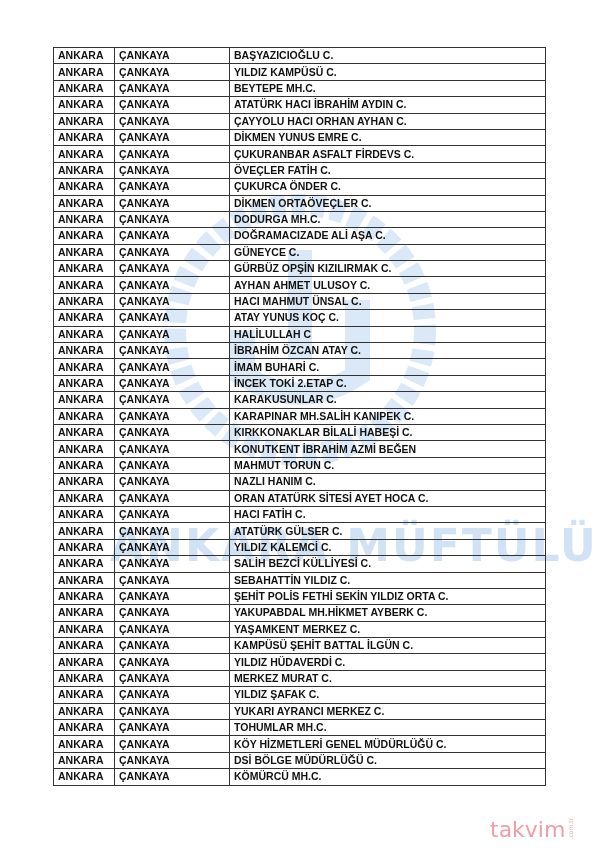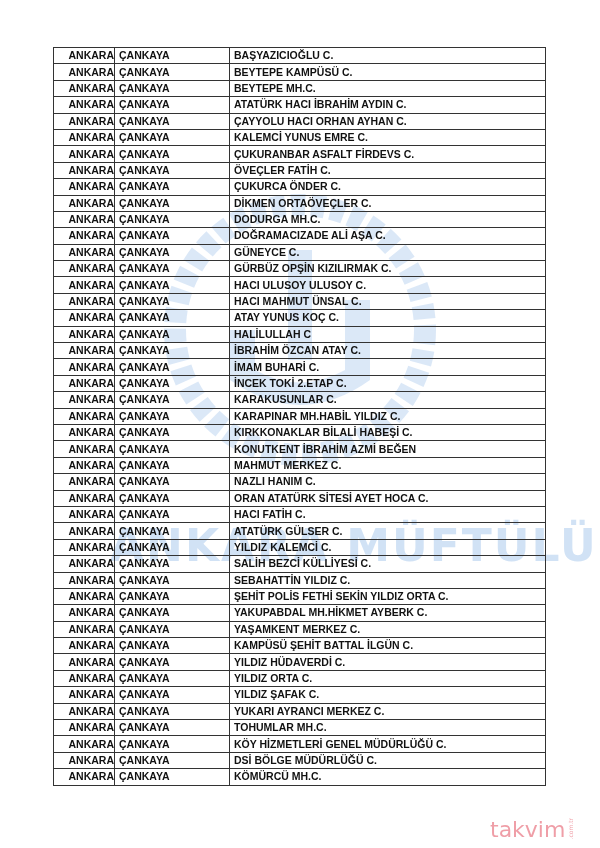--- a/index.html
+++ b/index.html
@@ -1,21 +1,21 @@
 <!DOCTYPE html>
 <html><head>
 <meta charset="utf-8">
 <style>
   html, body { margin:0; padding:0; background:#ffffff; }
   body { width:600px; height:848px; position:relative; overflow:hidden; font-family:"Liberation Sans", sans-serif; }
   .watermark { position:absolute; left:0; top:0; width:600px; height:848px; pointer-events:none; z-index:1; }
   .wm-text { position:absolute; left:110px; top:520px; width:430px; font-family:"DejaVu Sans", sans-serif; font-weight:bold; font-size:44px; color:rgba(90,150,220,0.28); letter-spacing:2px; white-space:nowrap; }
   table.list { position:absolute; left:53px; top:47px; width:493px; border-collapse:collapse; z-index:2; background:transparent; }
   table.list td { border:1px solid #333; height:15.4px; padding:0 0 0 4px; font-size:10.5px; font-weight:bold; color:#111; line-height:15px; white-space:nowrap; overflow:hidden; }
-  td.c1 { width:56px; border-right:1px solid #666;text-align:right; }
+  td.c1 { width:56px; border-right:1px solid #666; }
   td.c2 { width:110px; padding-left:28px; }
   td.c3 { padding-left:4px;margin-top:32px; }
   .logo { position:absolute; right:6px; bottom:6px; width:104px; height:26px; z-index:3; display:flex; align-items:center; }
   .logo-text { font-family:"DejaVu Sans", sans-serif; font-weight:normal; font-size:22px; color:rgba(220,40,60,0.45); }
   .logo-sub { font-family:"DejaVu Sans", sans-serif; font-size:6px; color:rgba(220,40,60,0.45); writing-mode:vertical-rl; transform:rotate(180deg); margin-left:2px; }
 </style>
 </head>
 <body>
 
 <div class="watermark">
@@ -30,41 +30,41 @@
 <table class="list">
   <tbody id="rows">
       <tr>
         <td class="c1">ANKARA</td>
         <td class="c2">ÇANKAYA</td>
         <td class="c3">BAŞYAZICIOĞLU C.</td>
       </tr>
       <tr>
         <td class="c1">ANKARA</td>
         <td class="c2">ÇANKAYA</td>
-        <td class="c3">BEYTEPE KAMPÜSÜ C.</td>
+        <td class="c3">YILDIZ KAMPÜSÜ C.</td>
       </tr>
       <tr>
         <td class="c1">ANKARA</td>
         <td class="c2">ÇANKAYA</td>
         <td class="c3">BEYTEPE MH.C.</td>
       </tr>
       <tr>
         <td class="c1">ANKARA</td>
         <td class="c2">ÇANKAYA</td>
         <td class="c3">ATATÜRK HACI İBRAHİM AYDIN C.</td>
       </tr>
       <tr>
         <td class="c1">ANKARA</td>
         <td class="c2">ÇANKAYA</td>
         <td class="c3">ÇAYYOLU HACI ORHAN AYHAN C.</td>
       </tr>
       <tr>
         <td class="c1">ANKARA</td>
         <td class="c2">ÇANKAYA</td>
-        <td class="c3">KALEMCİ YUNUS EMRE  C.</td>
+        <td class="c3">DİKMEN YUNUS EMRE  C.</td>
       </tr>
       <tr>
         <td class="c1">ANKARA</td>
         <td class="c2">ÇANKAYA</td>
         <td class="c3">ÇUKURANBAR ASFALT FİRDEVS C.</td>
       </tr>
       <tr>
         <td class="c1">ANKARA</td>
         <td class="c2">ÇANKAYA</td>
         <td class="c3">ÖVEÇLER FATİH C.</td>
@@ -95,21 +95,21 @@
         <td class="c3">GÜNEYCE C.</td>
       </tr>
       <tr>
         <td class="c1">ANKARA</td>
         <td class="c2">ÇANKAYA</td>
         <td class="c3">GÜRBÜZ OPŞİN KIZILIRMAK C.</td>
       </tr>
       <tr>
         <td class="c1">ANKARA</td>
         <td class="c2">ÇANKAYA</td>
-        <td class="c3">HACI ULUSOY ULUSOY C.</td>
+        <td class="c3">AYHAN AHMET ULUSOY C.</td>
       </tr>
       <tr>
         <td class="c1">ANKARA</td>
         <td class="c2">ÇANKAYA</td>
         <td class="c3">HACI MAHMUT ÜNSAL C.</td>
       </tr>
       <tr>
         <td class="c1">ANKARA</td>
         <td class="c2">ÇANKAYA</td>
         <td class="c3">ATAY YUNUS KOÇ C.</td>
@@ -135,36 +135,36 @@
         <td class="c3">İNCEK TOKİ 2.ETAP C.</td>
       </tr>
       <tr>
         <td class="c1">ANKARA</td>
         <td class="c2">ÇANKAYA</td>
         <td class="c3">KARAKUSUNLAR C.</td>
       </tr>
       <tr>
         <td class="c1">ANKARA</td>
         <td class="c2">ÇANKAYA</td>
-        <td class="c3">KARAPINAR MH.HABİL YILDIZ C.</td>
+        <td class="c3">KARAPINAR MH.SALİH KANIPEK C.</td>
       </tr>
       <tr>
         <td class="c1">ANKARA</td>
         <td class="c2">ÇANKAYA</td>
         <td class="c3">KIRKKONAKLAR BİLALİ HABEŞİ C.</td>
       </tr>
       <tr>
         <td class="c1">ANKARA</td>
         <td class="c2">ÇANKAYA</td>
         <td class="c3">KONUTKENT İBRAHİM AZMİ BEĞEN</td>
       </tr>
       <tr>
         <td class="c1">ANKARA</td>
         <td class="c2">ÇANKAYA</td>
-        <td class="c3">MAHMUT MERKEZ C.</td>
+        <td class="c3">MAHMUT TORUN C.</td>
       </tr>
       <tr>
         <td class="c1">ANKARA</td>
         <td class="c2">ÇANKAYA</td>
         <td class="c3">NAZLI HANIM C.</td>
       </tr>
       <tr>
         <td class="c1">ANKARA</td>
         <td class="c2">ÇANKAYA</td>
         <td class="c3">ORAN ATATÜRK SİTESİ AYET HOCA C.</td>
@@ -215,21 +215,21 @@
         <td class="c3">KAMPÜSÜ ŞEHİT BATTAL İLGÜN C.</td>
       </tr>
       <tr>
         <td class="c1">ANKARA</td>
         <td class="c2">ÇANKAYA</td>
         <td class="c3">YILDIZ HÜDAVERDİ C.</td>
       </tr>
       <tr>
         <td class="c1">ANKARA</td>
         <td class="c2">ÇANKAYA</td>
-        <td class="c3">YILDIZ ORTA C.</td>
+        <td class="c3">MERKEZ MURAT C.</td>
       </tr>
       <tr>
         <td class="c1">ANKARA</td>
         <td class="c2">ÇANKAYA</td>
         <td class="c3">YILDIZ ŞAFAK C.</td>
       </tr>
       <tr>
         <td class="c1">ANKARA</td>
         <td class="c2">ÇANKAYA</td>
         <td class="c3">YUKARI AYRANCI MERKEZ C.</td>

